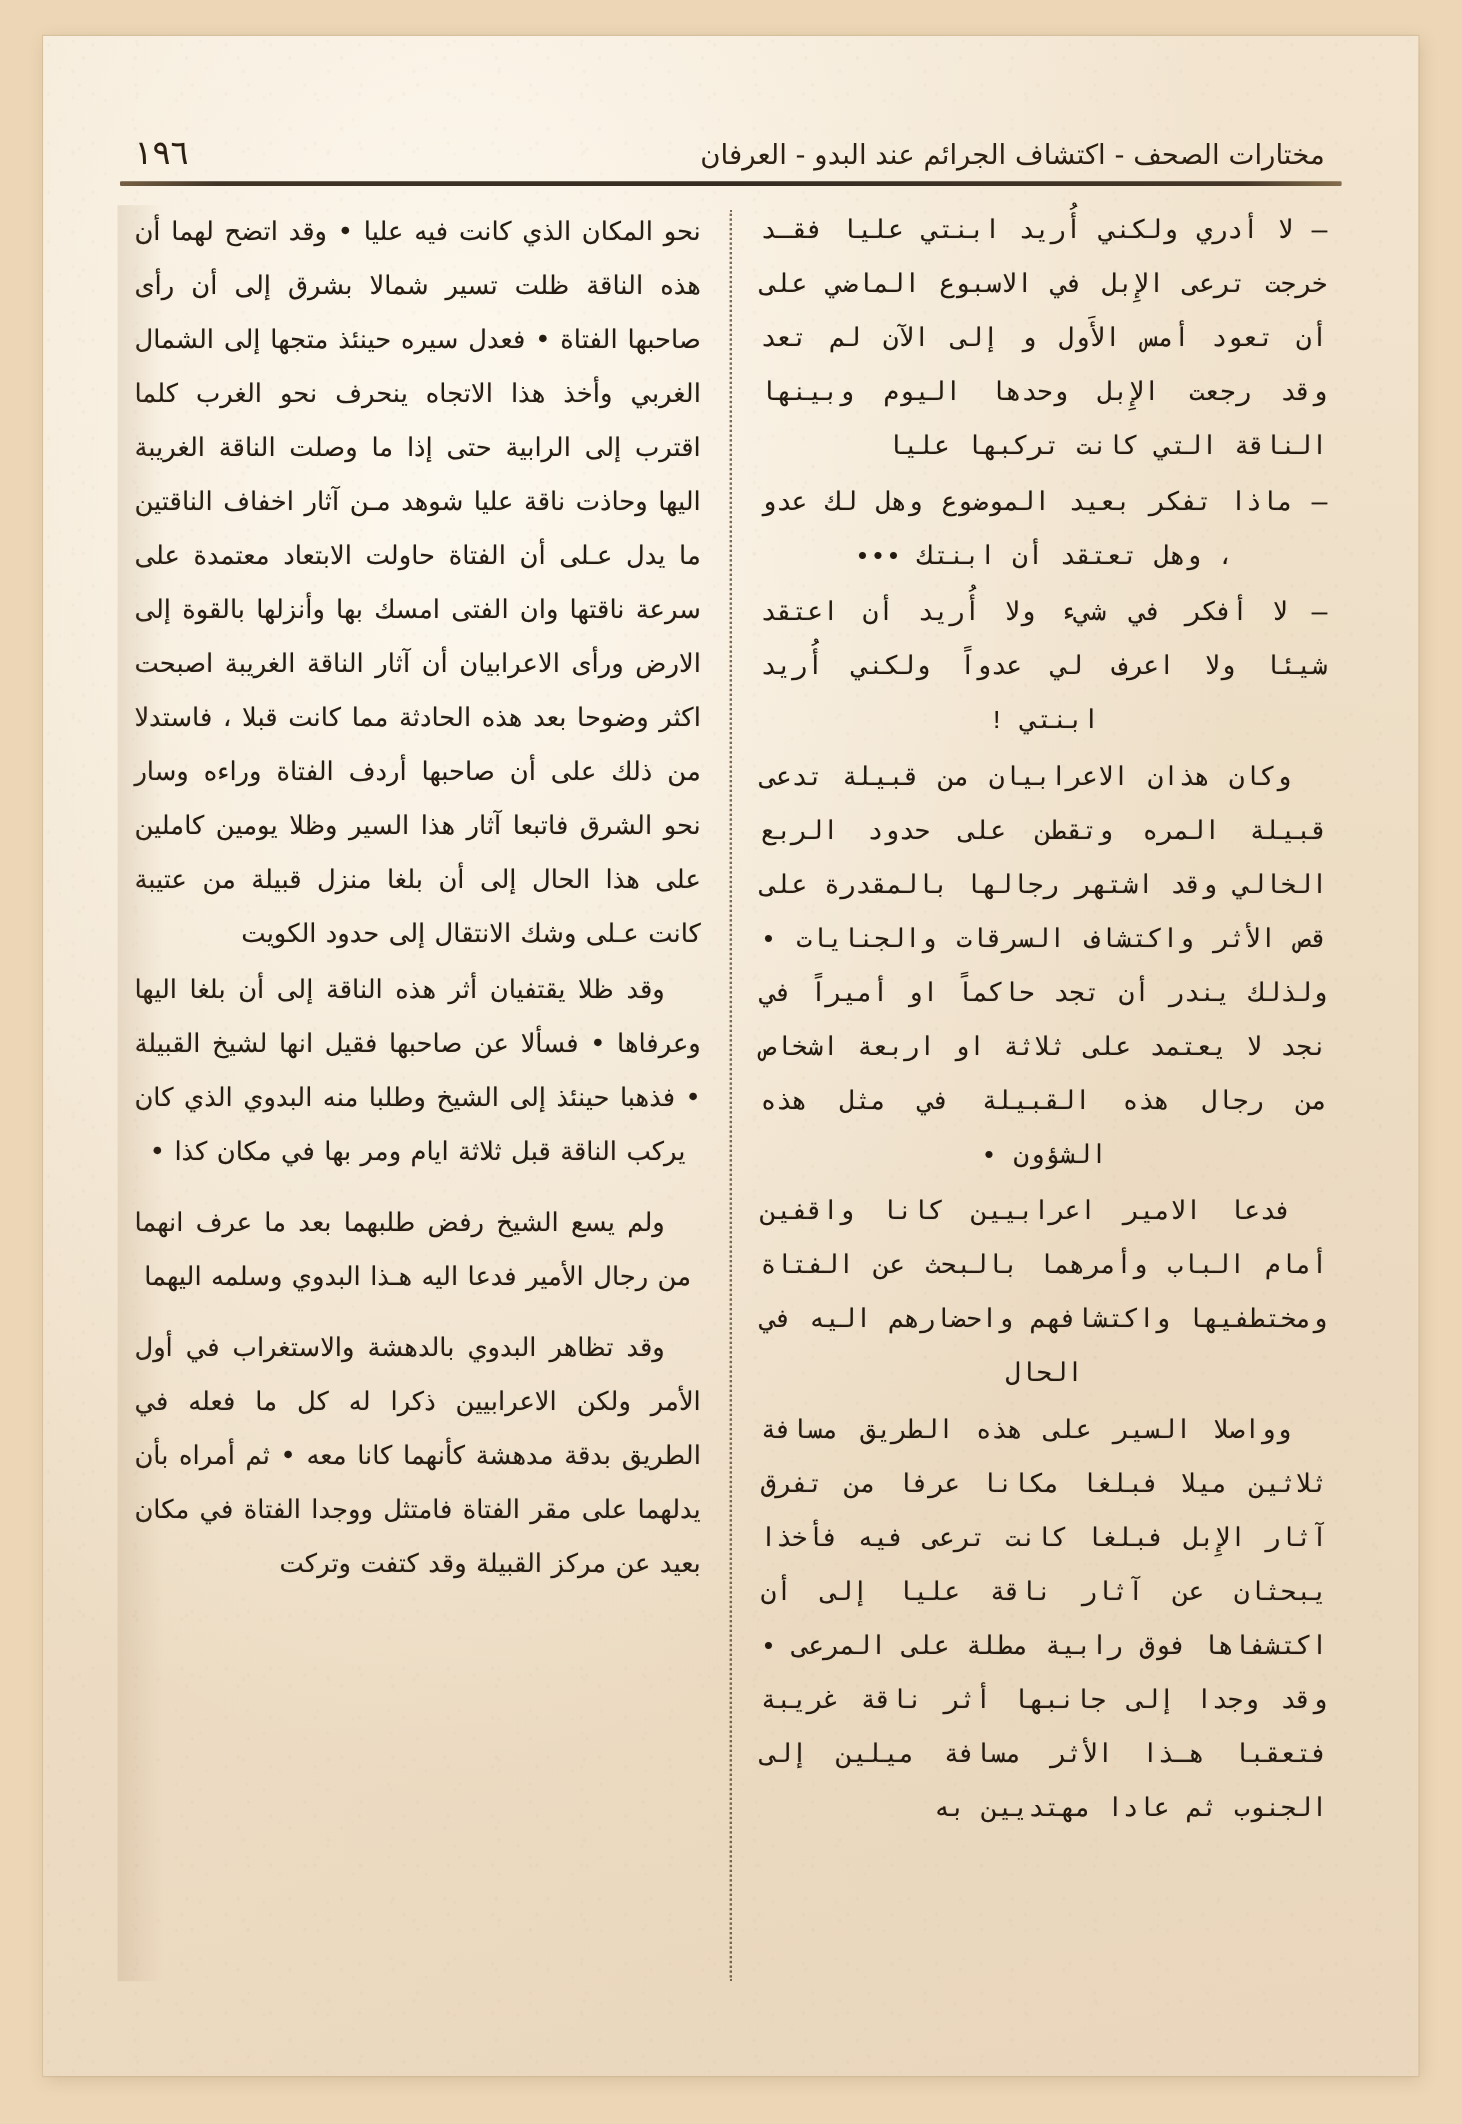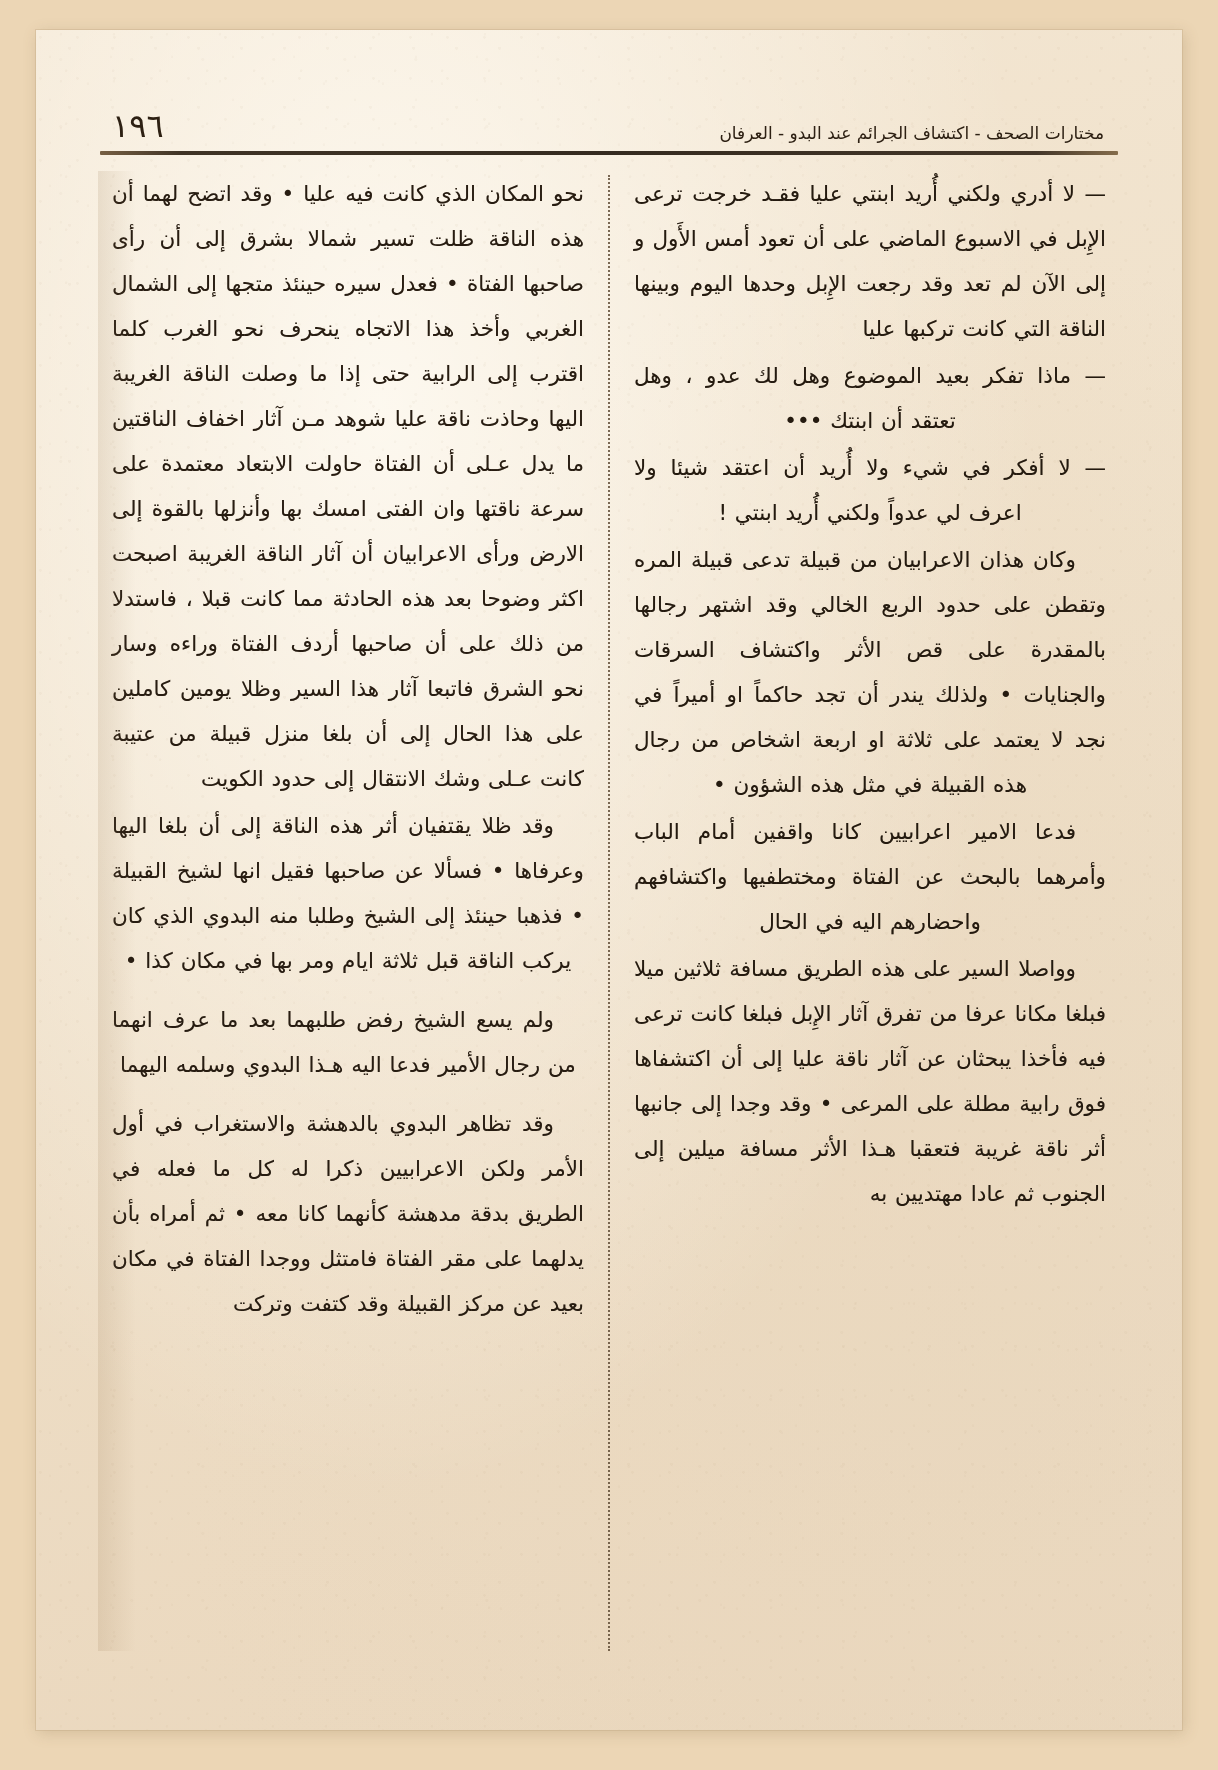--- a/index.html
+++ b/index.html
@@ -63,27 +63,27 @@
     position: relative;
     height: 52px;
     display: flex;
     align-items: flex-end;
     justify-content: space-between;
     padding: 0 16px 0 14px;
   }
   .head-title,
   .head-folio {
     font-family: "DejaVu Sans", sans-serif;
-    font-size: 17px;
+    font-size: 23px;
     line-height: 1;
     color: #2d2013;
     white-space: nowrap;
     letter-spacing: 0.2px;
   }
-  .head-folio { font-size: 32px; }
+  .head-folio { font-size: 28px; }
 
   .head-rule {
     position: relative;
     margin: 9px 2px 0 2px;
     height: 4px;
     background: linear-gradient(90deg, #6b5336 0%, #2f2315 8%, #241a0f 50%, #34271a 92%, #7b6240 100%);
     border-radius: 1px;
     opacity: 0.92;
   }
 
@@ -125,21 +125,21 @@
     text-align-last: center;
     word-spacing: 1px;
     text-shadow: 0 0 0.6px rgba(40,28,16,0.35);
   }
   p.para.indent { text-indent: 30px; }
   p.para.gap-above { margin-top: 14px; }
   p.para.lastline-right { text-align-last: right; }
   p.para.centerline { text-align-last: center; }
 
   
-  .col-right p.para { color: #241a0f; }
+  .col-right p.para { color: #241a0f; font-family: Liberation Mono, monospace; }
   .col-left  p.para { color: #271c11; }
 
   
   .gutter-shade {
     position: absolute;
     top: 0; bottom: 0;
     left: 0; width: 38px;
     background: linear-gradient(90deg, rgba(150,118,78,0.16), rgba(150,118,78,0));
     pointer-events: none;
   }

